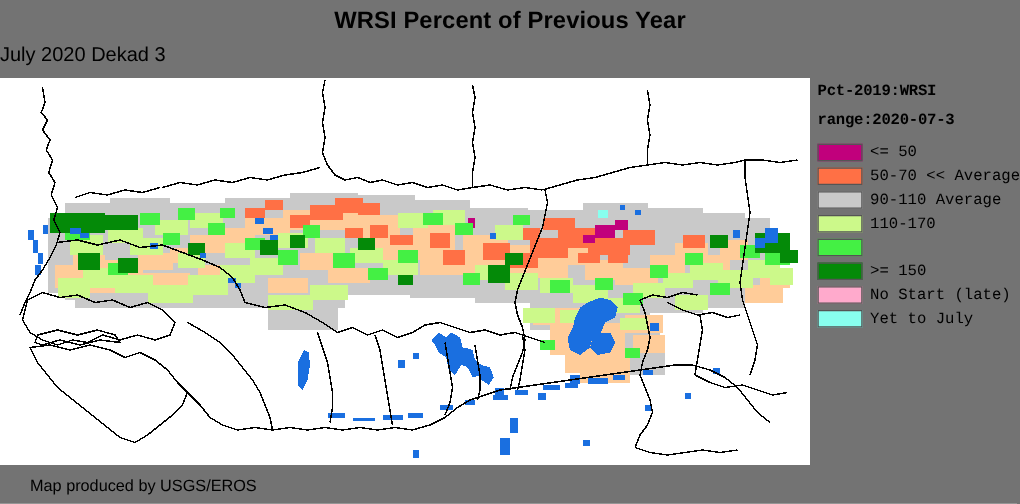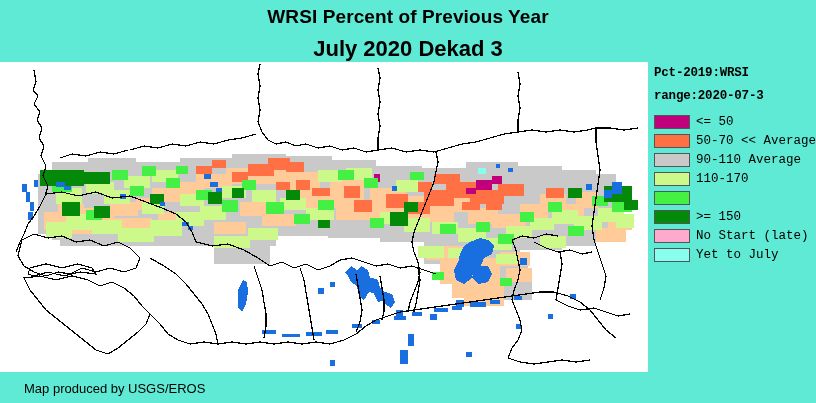--- a/index.html
+++ b/index.html
@@ -1,23 +1,23 @@
 <!DOCTYPE html>
 <html><head>
 <meta charset="utf-8">
 <style>
   html,body{margin:0;padding:0;background:#ffffff;}
   body{width:816px;height:403px;position:relative;overflow:hidden;
        font-family:"Liberation Sans","DejaVu Sans",sans-serif;color:#000;}
-  #page{position:absolute;inset:0;background:#5eead4;}
+  #page{position:absolute;inset:0;background:#737373;}
 
   .title{position:absolute;left:0;right:0;top:6px;text-align:center;
          font-size:19px;font-weight:bold;letter-spacing:.1px;}
-  .subtitle{position:absolute;left:0;right:0;top:36px;text-align:center;
-            font-size:22px;font-weight:bold;}
+  .subtitle{position:absolute;left:0;right:0;top:36px;
+            font-size:16px;font-weight:normal;}
 
   .mapwrap{position:absolute;left:0;top:62px;width:648px;height:310px;overflow:hidden;}
   .mapwrap svg{display:block;}
 
   .legend{position:absolute;left:648px;top:66px;width:167px;height:240px;font-family:Liberation Mono, monospace;}
   .legend .lg-head{font-size:12.5px;font-weight:bold;margin:0 0 4px 6px;
                    letter-spacing:-.2px;white-space:nowrap;}
   .legend .lg-head.second{margin-top:9px;margin-bottom:9px;}
   .lg-rows{margin-left:6px;}
   .lg-row{display:flex;align-items:center;height:19px;}

